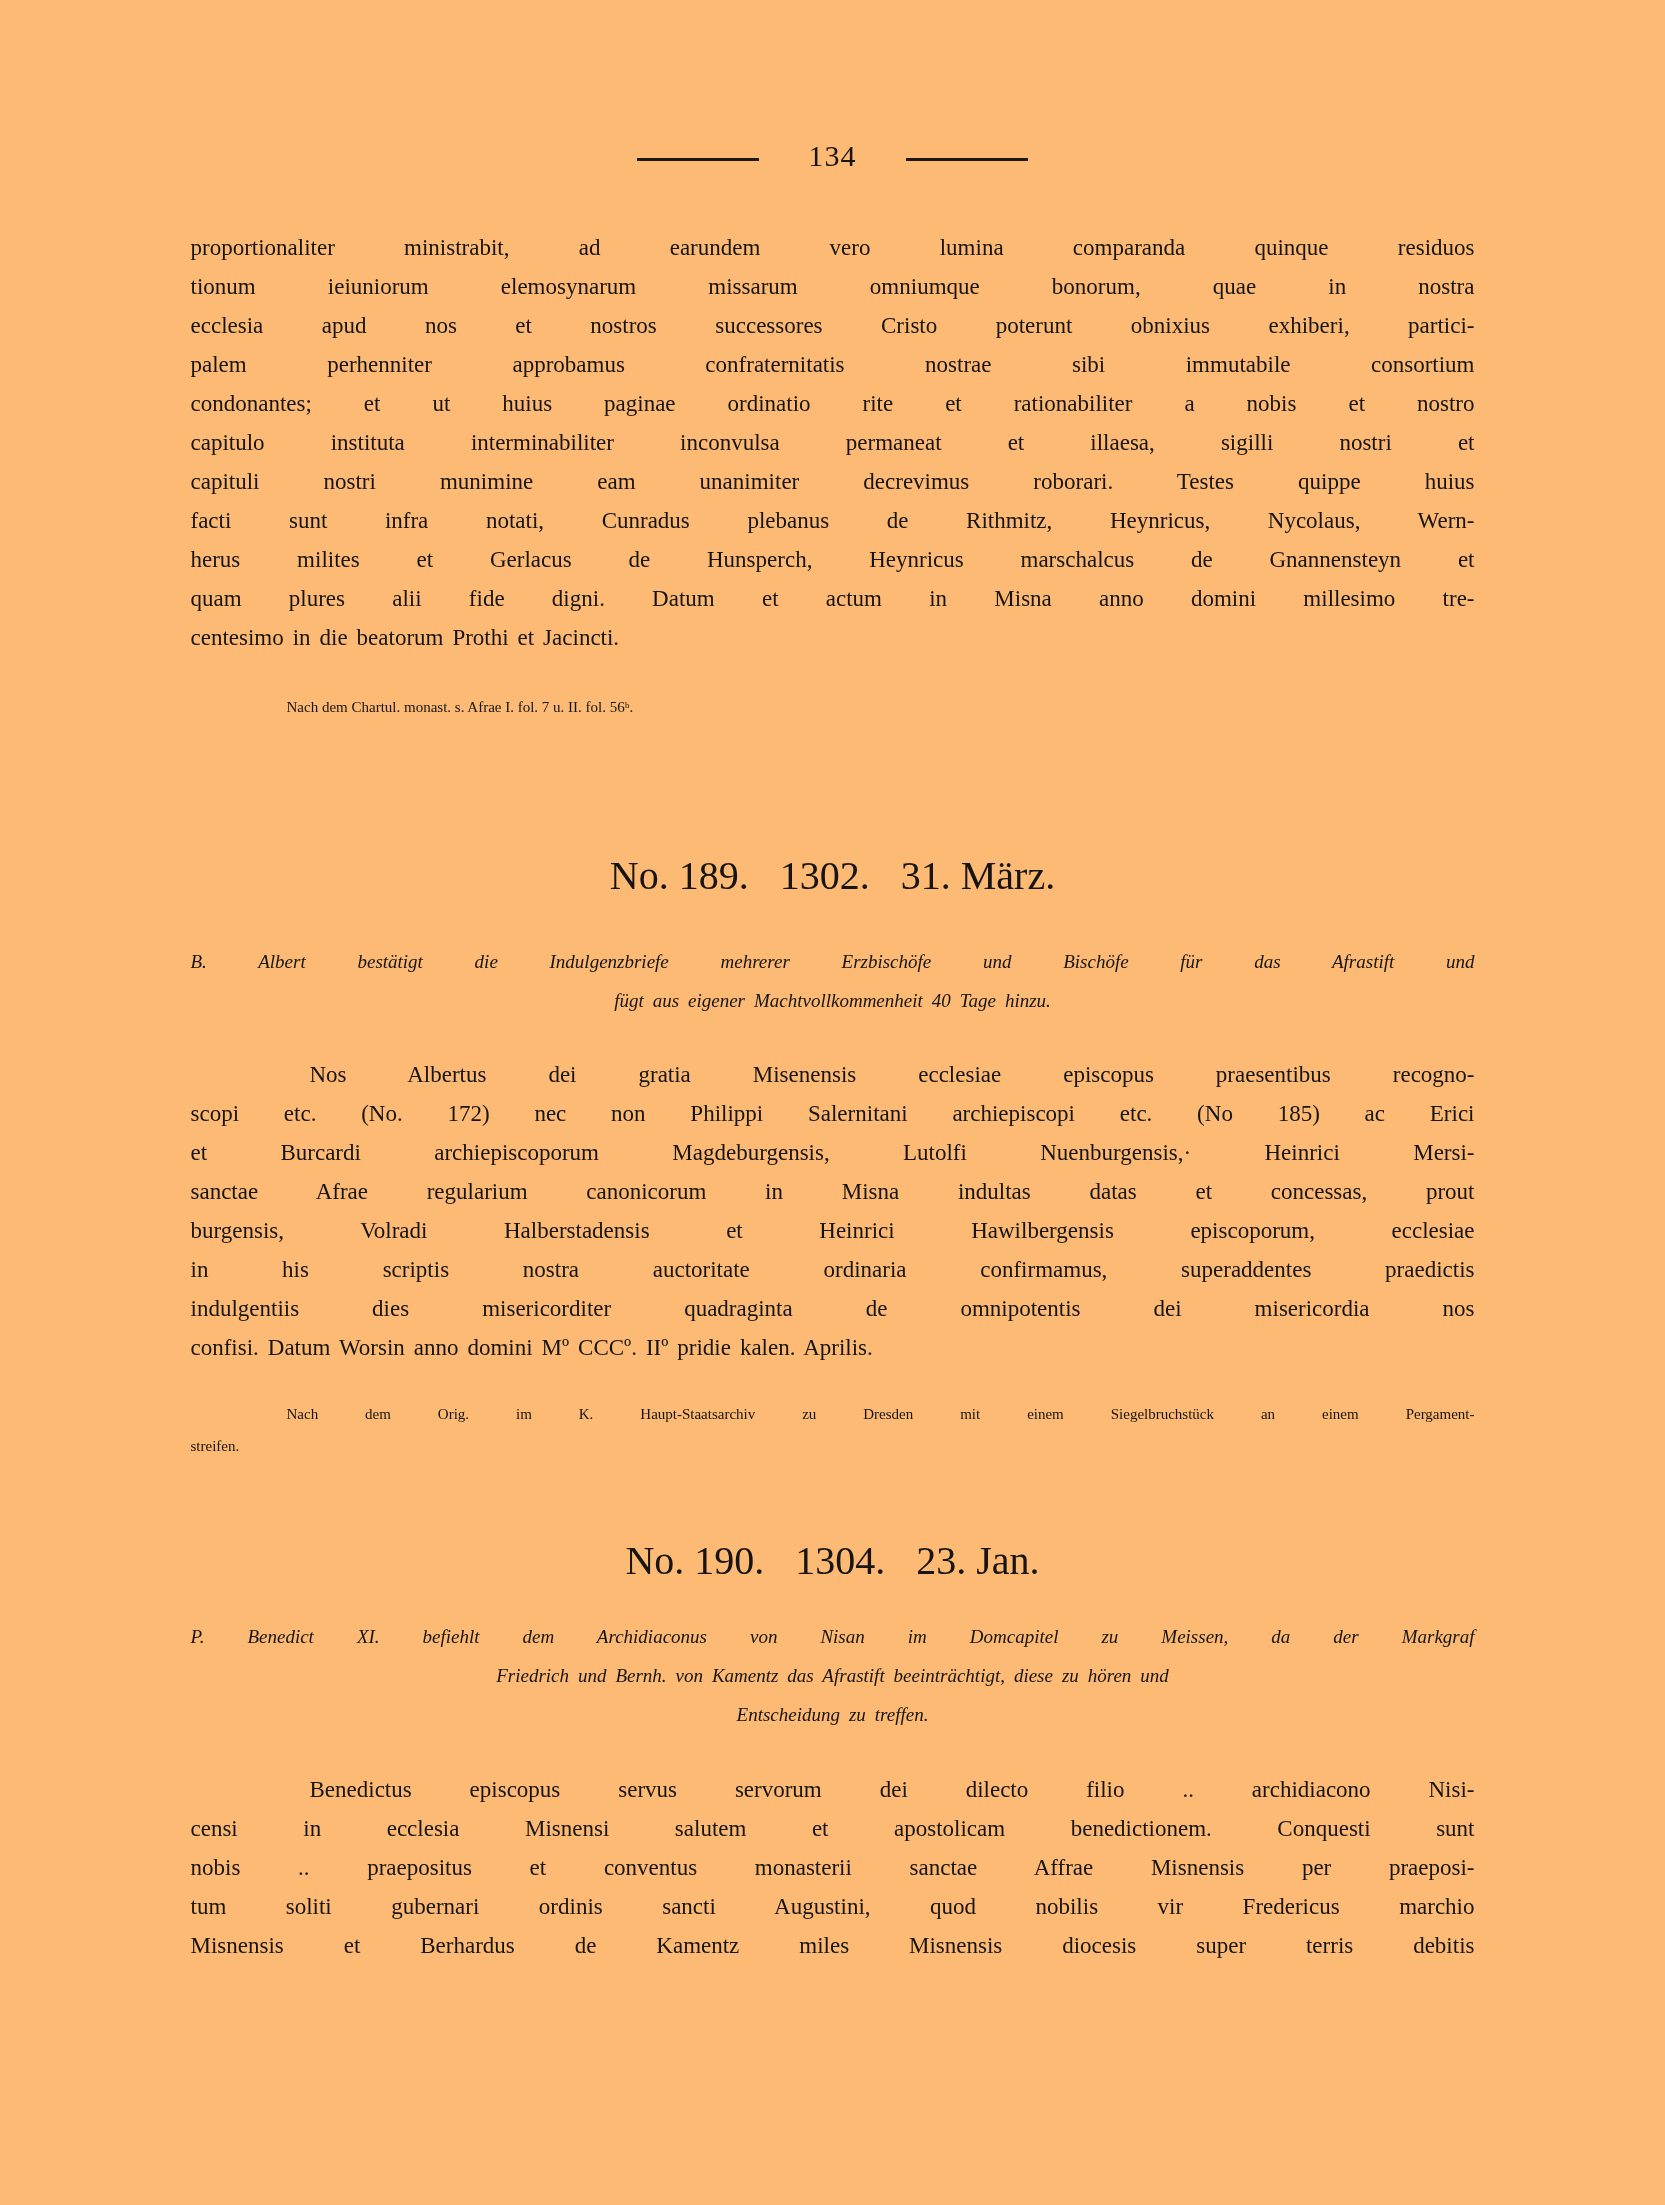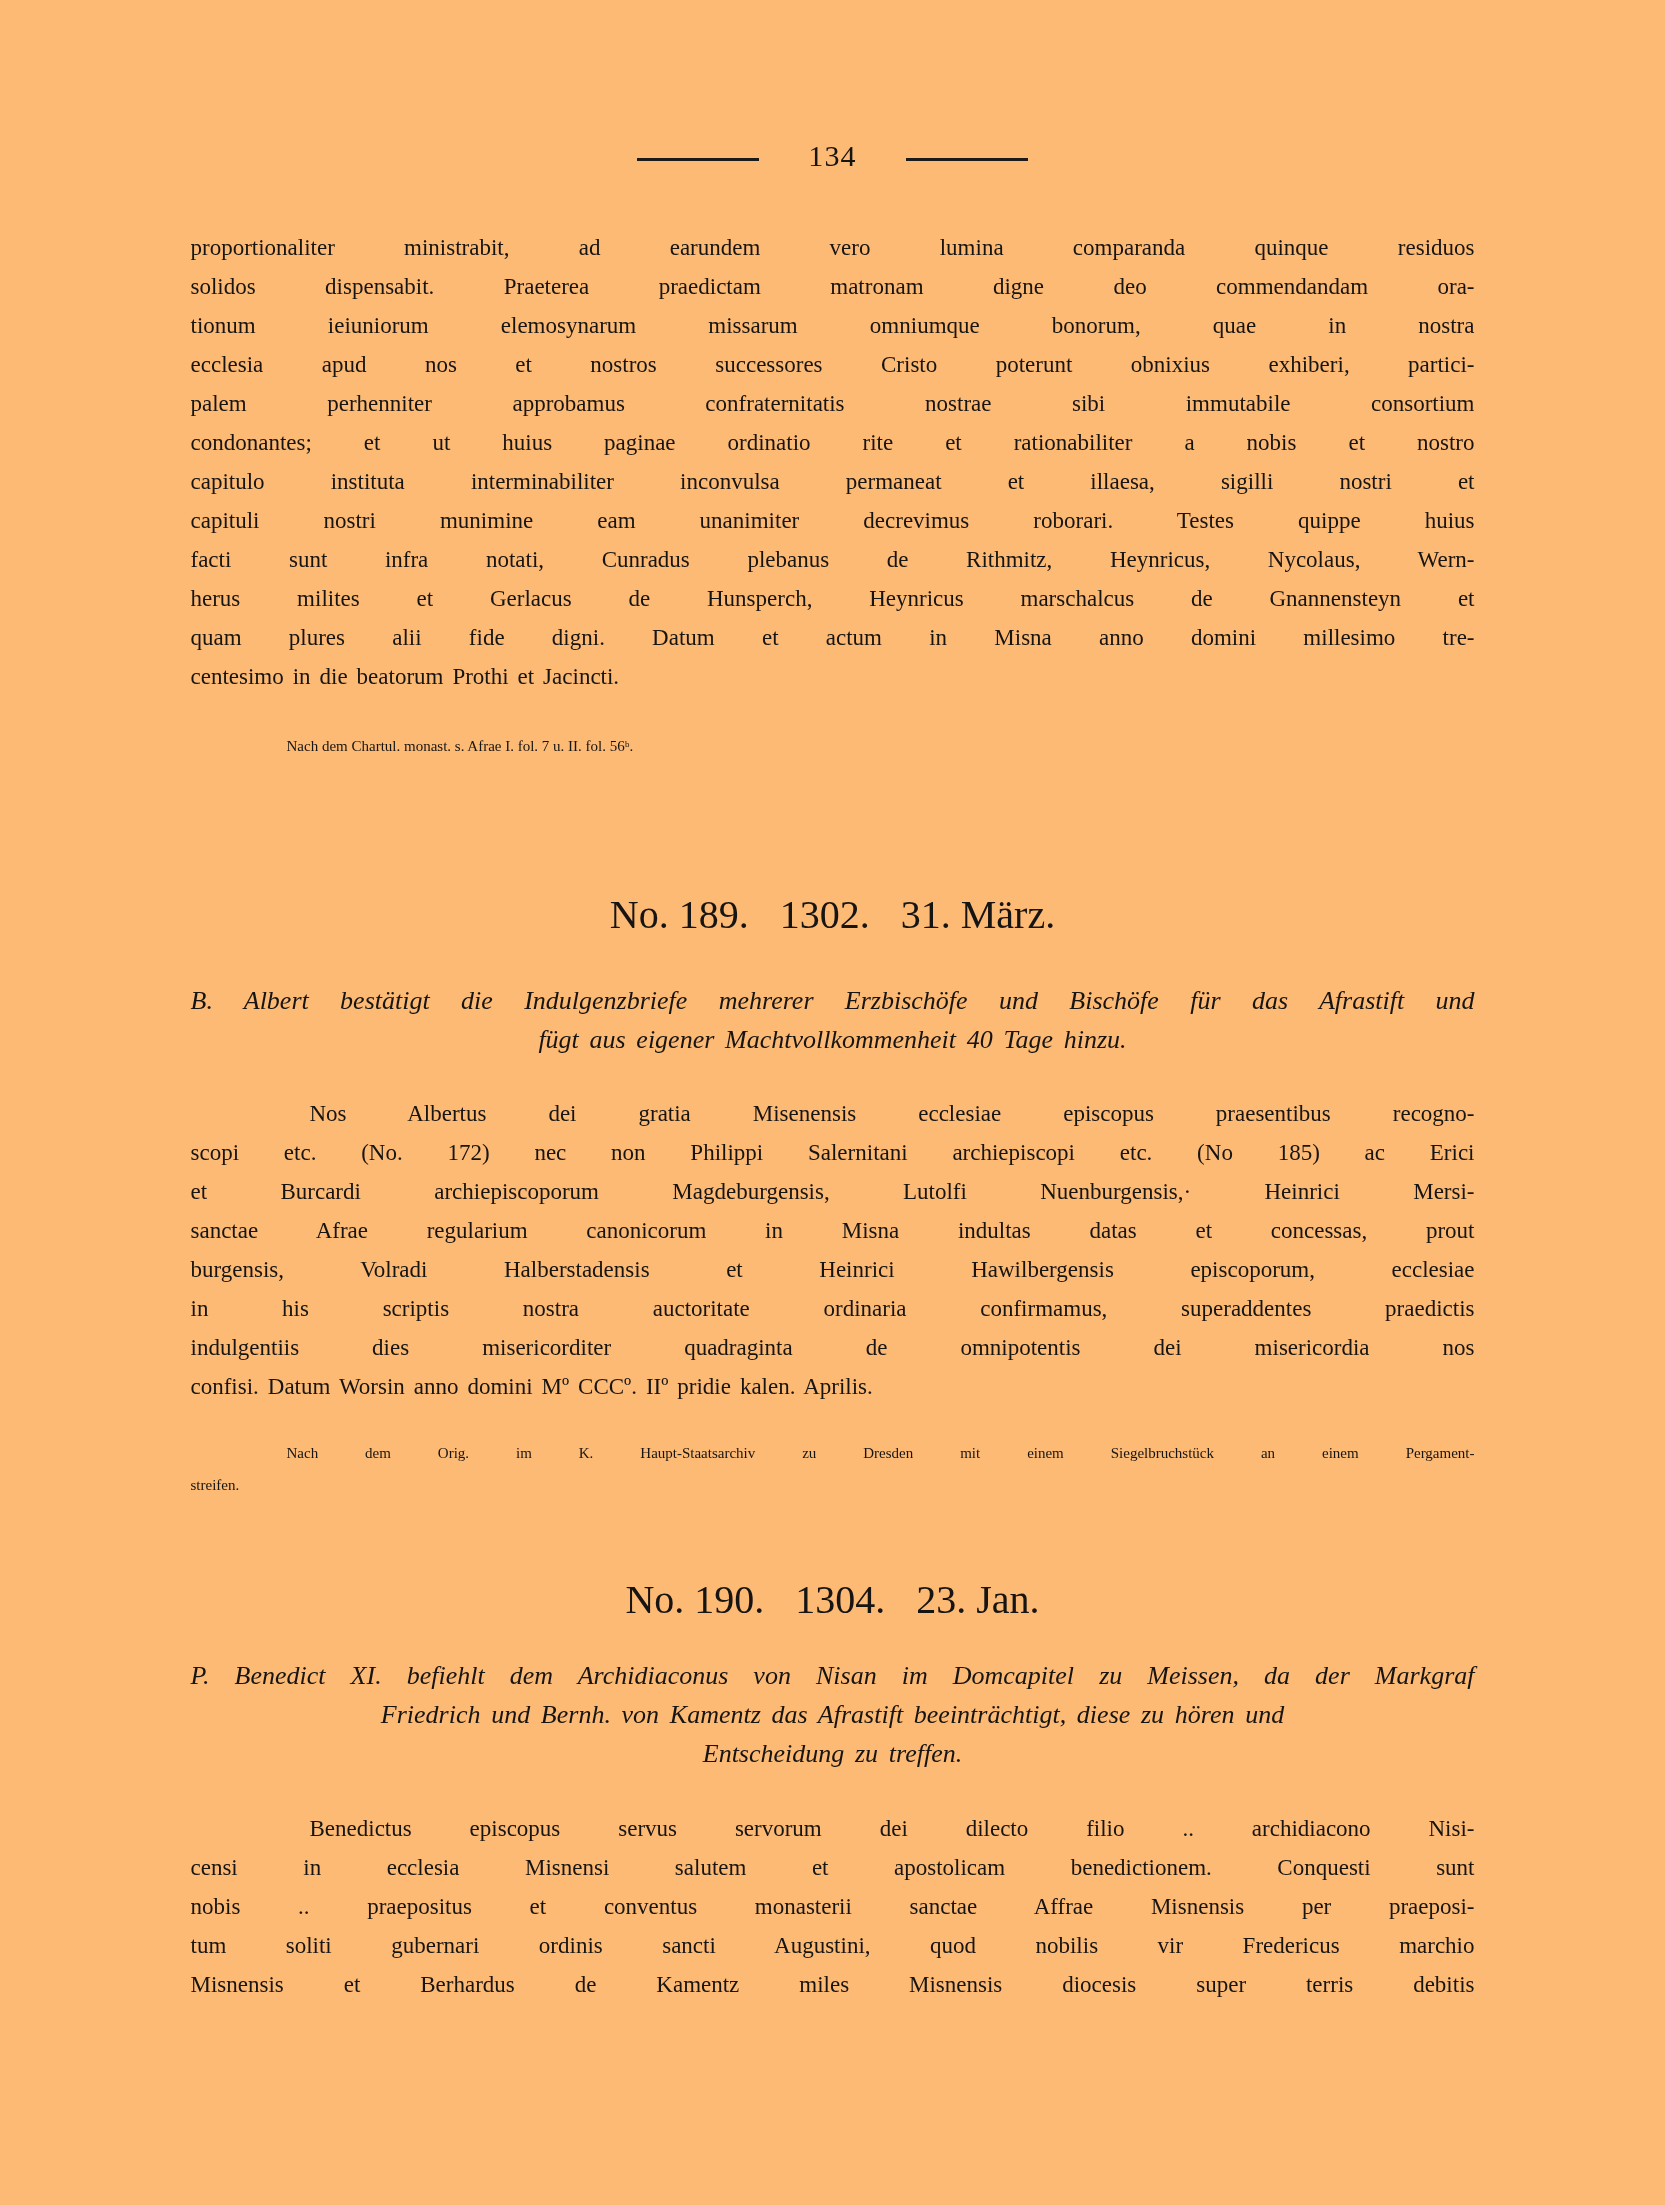--- a/index.html
+++ b/index.html
@@ -67,21 +67,21 @@
     align-items: baseline;
     gap: 31px;
     font-size: 40px;
     line-height: 38px;
     font-weight: normal;
   }
   
   .summary-block { margin-top: 47px; }
   .summary-line {
     font-style: italic;
-    font-size: 26px;
+    font-size: 19px;
     line-height: 39px;
     text-align: center;
     word-spacing: 4.2px;
   }
   .summary-line.full {
     text-align: justify;
     text-align-last: justify;
   }
   .para-189 { margin-top: 35px; }
   .heading-190 { margin-top: 80px; }
@@ -98,21 +98,20 @@
     <div class="header-rule"></div>
     <div class="page-number">134</div>
     <div class="header-rule"></div>
   </div>
 
   <div class="column">
 
     <section>
       <div class="body-block">
         <div class="body-line">proportionaliter ministrabit, ad earundem vero lumina comparanda quinque residuos</div>
-        <div class="body-line">solidos dispensabit. Praeterea praedictam matronam digne deo commendandam ora-</div>
         <div class="body-line">tionum ieiuniorum elemosynarum missarum omniumque bonorum, quae in nostra</div>
         <div class="body-line">ecclesia apud nos et nostros successores Cristo poterunt obnixius exhiberi, partici-</div>
         <div class="body-line">palem perhenniter approbamus confraternitatis nostrae sibi immutabile consortium</div>
         <div class="body-line">condonantes; et ut huius paginae ordinatio rite et rationabiliter a nobis et nostro</div>
         <div class="body-line">capitulo instituta interminabiliter inconvulsa permaneat et illaesa, sigilli nostri et</div>
         <div class="body-line">capituli nostri munimine eam unanimiter decrevimus roborari. Testes quippe huius</div>
         <div class="body-line">facti sunt infra notati, Cunradus plebanus de Rithmitz, Heynricus, Nycolaus, Wern-</div>
         <div class="body-line">herus milites et Gerlacus de Hunsperch, Heynricus marschalcus de Gnannensteyn et</div>
         <div class="body-line">quam plures alii fide digni. Datum et actum in Misna anno domini millesimo tre-</div>
         <div class="body-line no-stretch">centesimo in die beatorum Prothi et Jacincti.</div>

